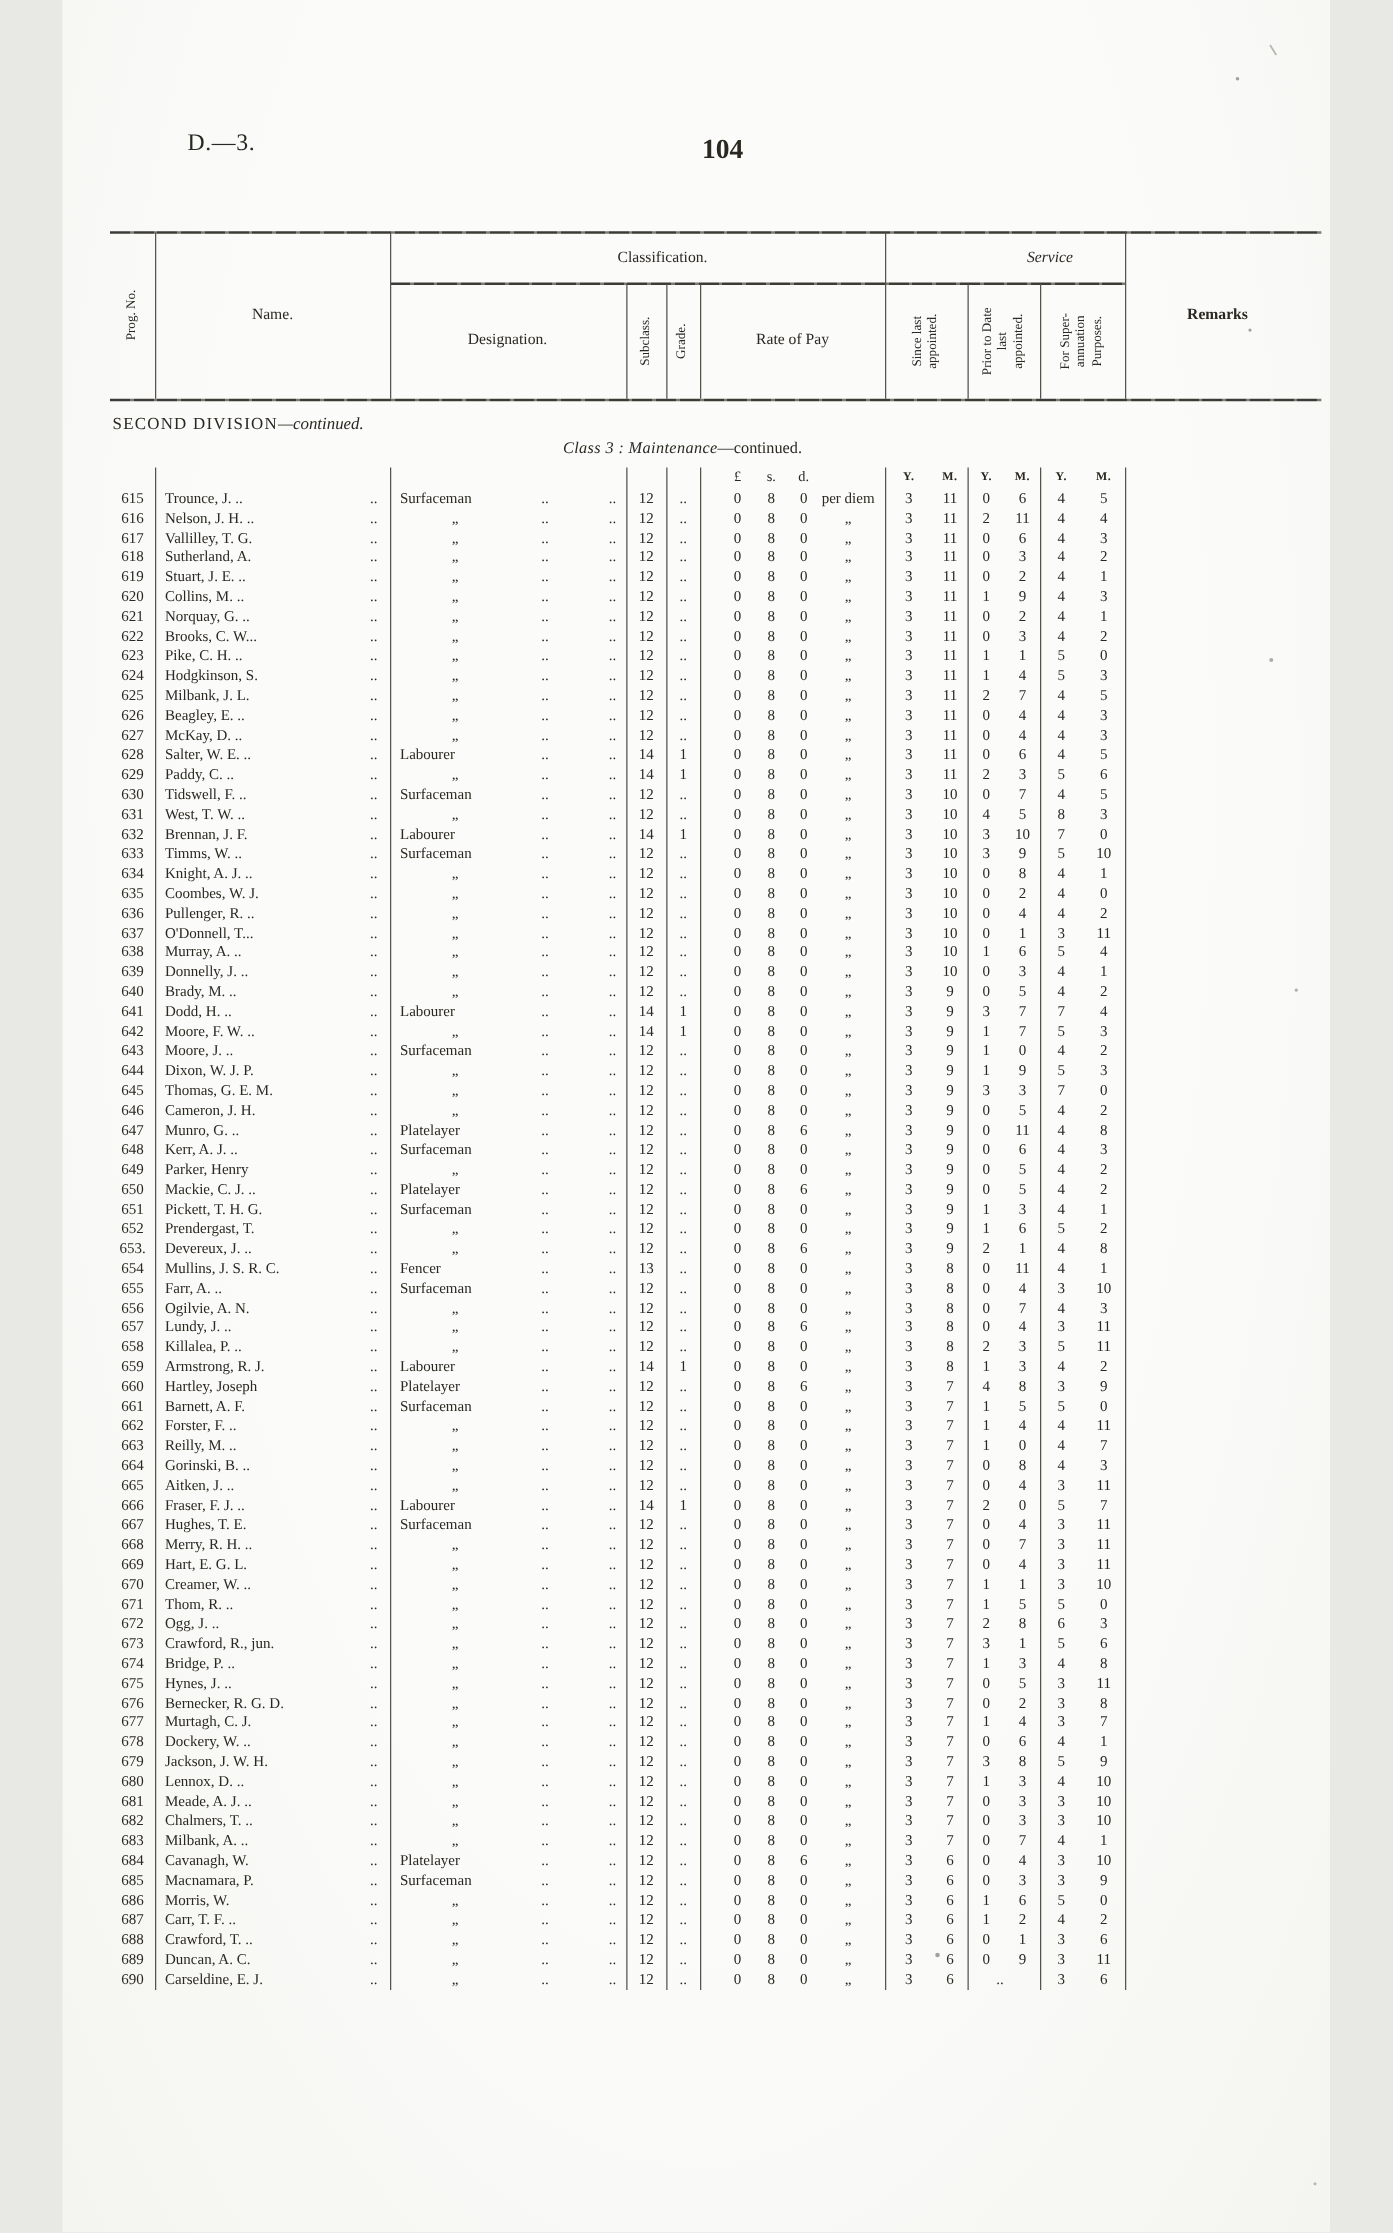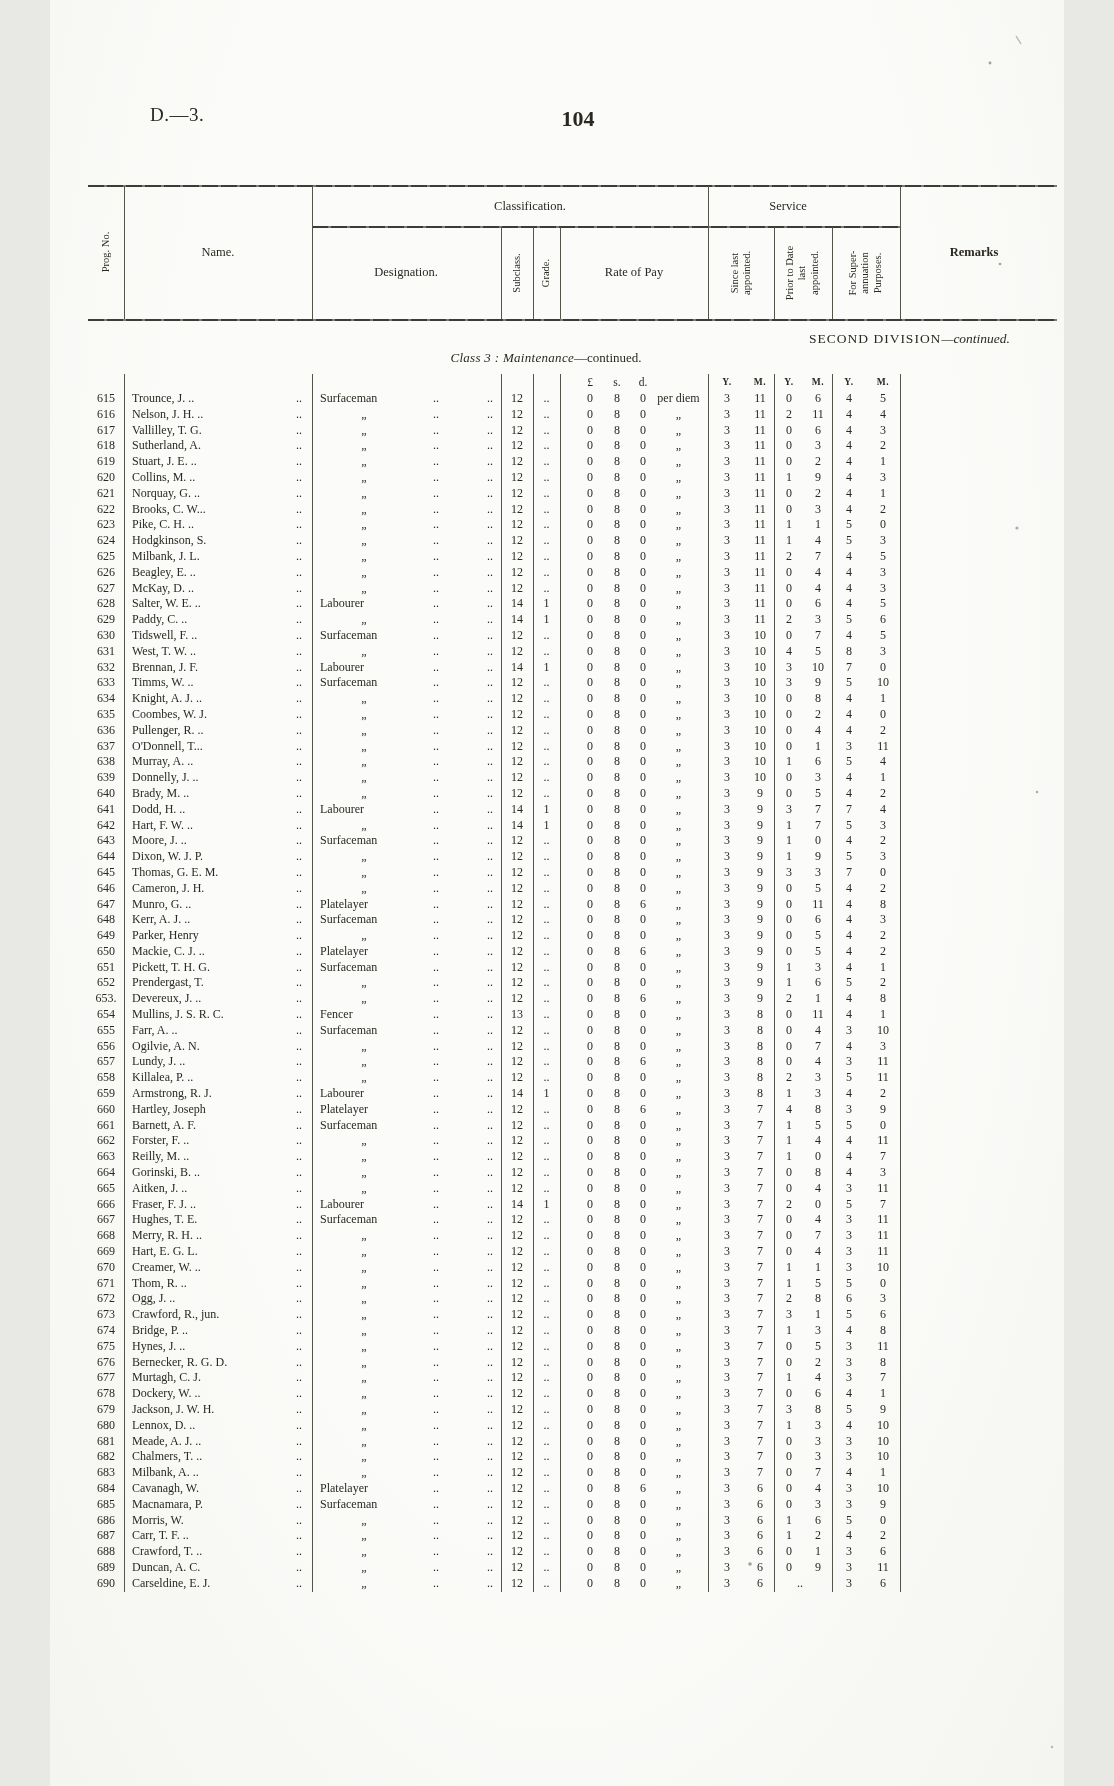--- a/index.html
+++ b/index.html
@@ -17,21 +17,21 @@
   .title .it { font-style:italic; }
 
   
   .hrule { position:absolute; background:repeating-linear-gradient(90deg,#3d3b35 0 16px,#7c7a72 16px 19px); }
   .vline-h { position:absolute; width:1px; background:#56534b; }
 
   .hlabel { position:absolute; transform:translate(-50%,-50%); font-size:12.5px; white-space:nowrap; }
   .rot { position:absolute; transform:translate(-50%,-50%) rotate(-90deg); text-align:center;
          font-size:10.5px; line-height:1.18; white-space:pre; }
 
-  .division  { left:40px; top:331px; width:920px; text-align:right; font-size:13.5px; letter-spacing:1px; }
+  .division  { left:40px; top:331px; width:920px; text-align:left; font-size:13.5px; letter-spacing:1px; }
   .division i { letter-spacing:0; }
   .classhead { left:40px; top:350px; width:912px; text-align:center; font-size:13px; }
   .classhead i { letter-spacing:0.3px; }
 
   
   .tbl { position:absolute; left:38px; top:374px; width:967px; }
   .vline { position:absolute; top:0; bottom:0; width:1px; background:#56534b; }
   .tr { display:grid; grid-template-columns:36px 188px 189px 32px 27px 148px 66px 58px 68px 155px;
         height:15.8px; line-height:15.8px; font-size:12px; }
   .tr.units { height:17px; line-height:17px; }
@@ -77,21 +77,21 @@
   <div class="vline-h" style="left:483px; top:227px; height:92px;"></div>
   <div class="vline-h" style="left:510px; top:227px; height:92px;"></div>
   <div class="vline-h" style="left:658px; top:186px; height:133px;"></div>
   <div class="vline-h" style="left:724px; top:227px; height:92px;"></div>
   <div class="vline-h" style="left:782px; top:227px; height:92px;"></div>
   <div class="vline-h" style="left:850px; top:186px; height:133px;"></div>
 
   <div class="rot" style="left:56px;  top:252px;">Prog. No.</div>
   <div class="hlabel" style="left:168px; top:252px;">Name.</div>
   <div class="hlabel" style="left:480px; top:206px;text-align:right;">Classification.</div>
-  <div class="hlabel" style="left:738px; top:206px;">Service</div>
+  <div class="hlabel" style="left:790px; top:206px;font-style:italic;">Service</div>
   <div class="hlabel" style="left:356px; top:272px;">Designation.</div>
   <div class="rot" style="left:467px; top:273px;">Subclass.</div>
   <div class="rot" style="left:496px; top:273px;">Grade.</div>
   <div class="hlabel" style="left:584px; top:272px;">Rate of Pay</div>
   <div class="rot" style="left:691px; top:273px;">Since last
 appointed.</div>
   <div class="rot" style="left:753px; top:273px;">Prior to Date
 last
 appointed.</div>
   <div class="rot" style="left:816px; top:273px;">For Super-
@@ -1028,21 +1028,21 @@
           </div>
           <div class="td c-svc3">
             <span class="p0">7</span>
             <span class="p1">4</span>
           </div>
           <div class="td c-rem"></div>
         </div>
         <div class="tr">
           <div class="td c-prog">642</div>
           <div class="td c-name">
-            <span class="nm">Hart, F. W. ..</span>
+            <span class="nm">Moore, F. W. ..</span>
             <span class="ldr">..</span>
           </div>
           <div class="td c-desig">
             <span class="dg ditto">„</span>
             <span class="ld">..</span>
             <span class="ldr">..</span>
           </div>
           <div class="td c-sub">14</div>
           <div class="td c-grade">1</div>
           <div class="td c-rate">

